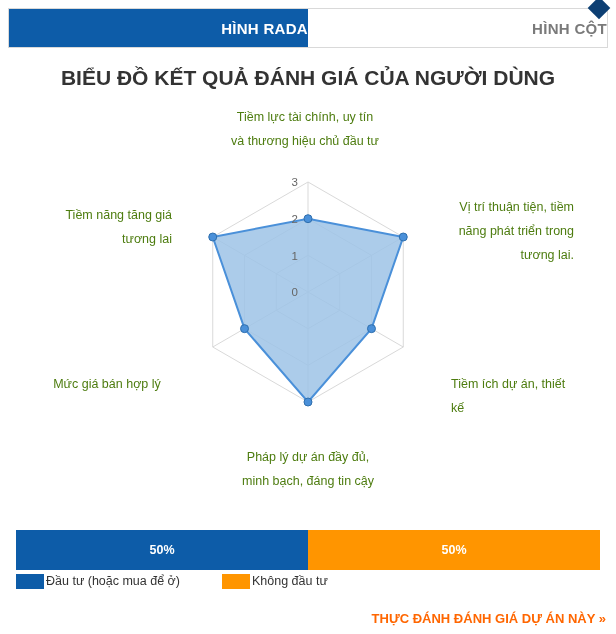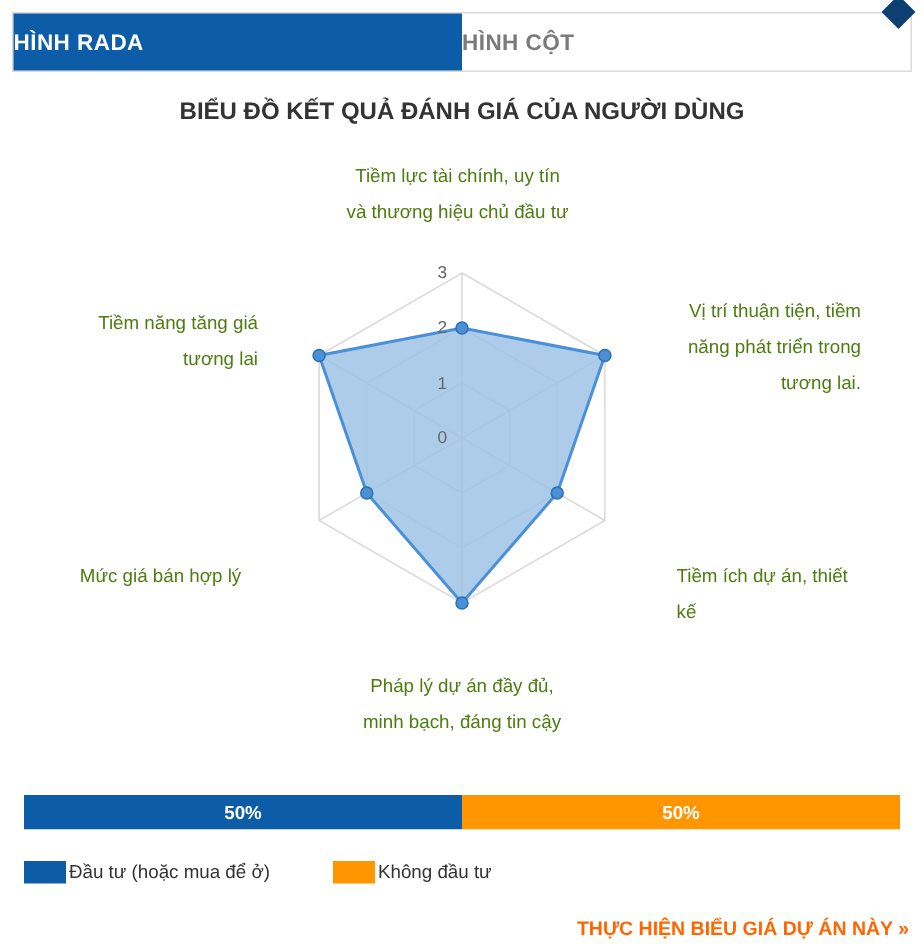--- a/index.html
+++ b/index.html
@@ -22,21 +22,21 @@
     top: 8px; left: 8px;
     width: 600px; height: 40px;
     display: flex;
     border: 1px solid #d9d9d9;
     background: #ffffff;
   }
   .tab {
     flex: 1;
     display: flex;
     align-items: center;
-    justify-content: flex-start;
+    justify-content: flex-end;
     font-size: 15px;
     font-weight: bold;
     letter-spacing: 0.3px;
     color: #7a7a7a;
     cursor: pointer;
     user-select: none;
   }
   .tab.active {
     background: #0d5ca8;
     color: #ffffff;
@@ -53,21 +53,21 @@
     background: #0d3f73;
     transform: rotate(45deg);
   }
 
   
   .chart-title {
     position: absolute;
     top: 66px; left: 0;
     width: 616px;
     text-align: center;
-    font-size: 16px;
+    font-size: 21px;
     font-weight: bold;
     color: #333333;
   }
 
   
   .radar-wrap {
     position: absolute;
     top: 92px; left: 0;
     width: 616px; height: 412px;
   }
@@ -91,21 +91,21 @@
     font-size: 11.5px;
     color: #666666;
     text-align: right;
     width: 22px;
   }
 
   
   .pct-bar {
     position: absolute;
     left: 16px; top: 530px;
-    width: 584px; height: 23px;
+    width: 584px; height: 40px;
     display: flex;
     overflow: hidden;
   }
   .pct-seg {
     display: flex;
     align-items: center;
     justify-content: center;
     font-size: 12.5px;
     font-weight: bold;
     color: #ffffff;
@@ -222,15 +222,15 @@
       <span class="legend-swatch" style="background:#0d5ca8;"></span>
       <span>Đầu tư (hoặc mua để ở)</span>
     </div>
     <span class="legend-gap"></span>
     <div class="legend-item">
       <span class="legend-swatch" style="background:#ff9500;"></span>
       <span>Không đầu tư</span>
     </div>
   </div>
 
-  <a class="cta" href="#">THỰC HIỆN BIỂU GIÁ DỰ ÁN NÀY »</a>
+  <a class="cta" href="#">THỰC ĐÁNH ĐÁNH GIÁ DỰ ÁN NÀY »</a>
 
 </div>
 
 </body></html>

